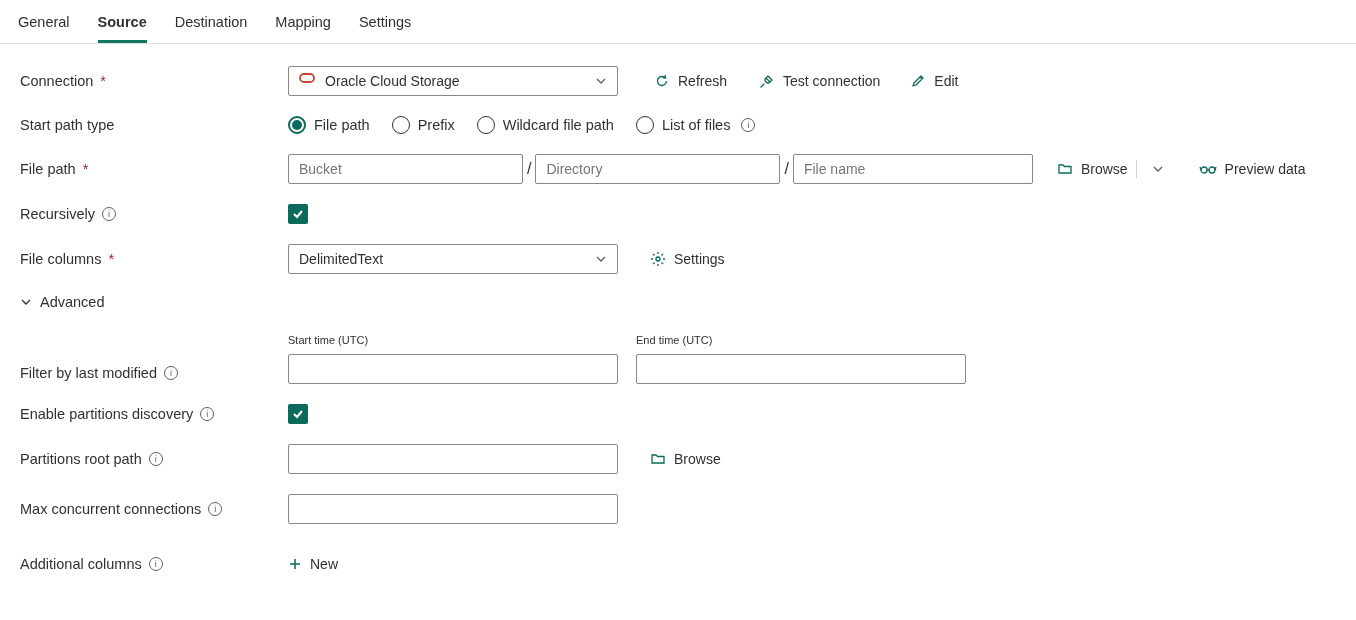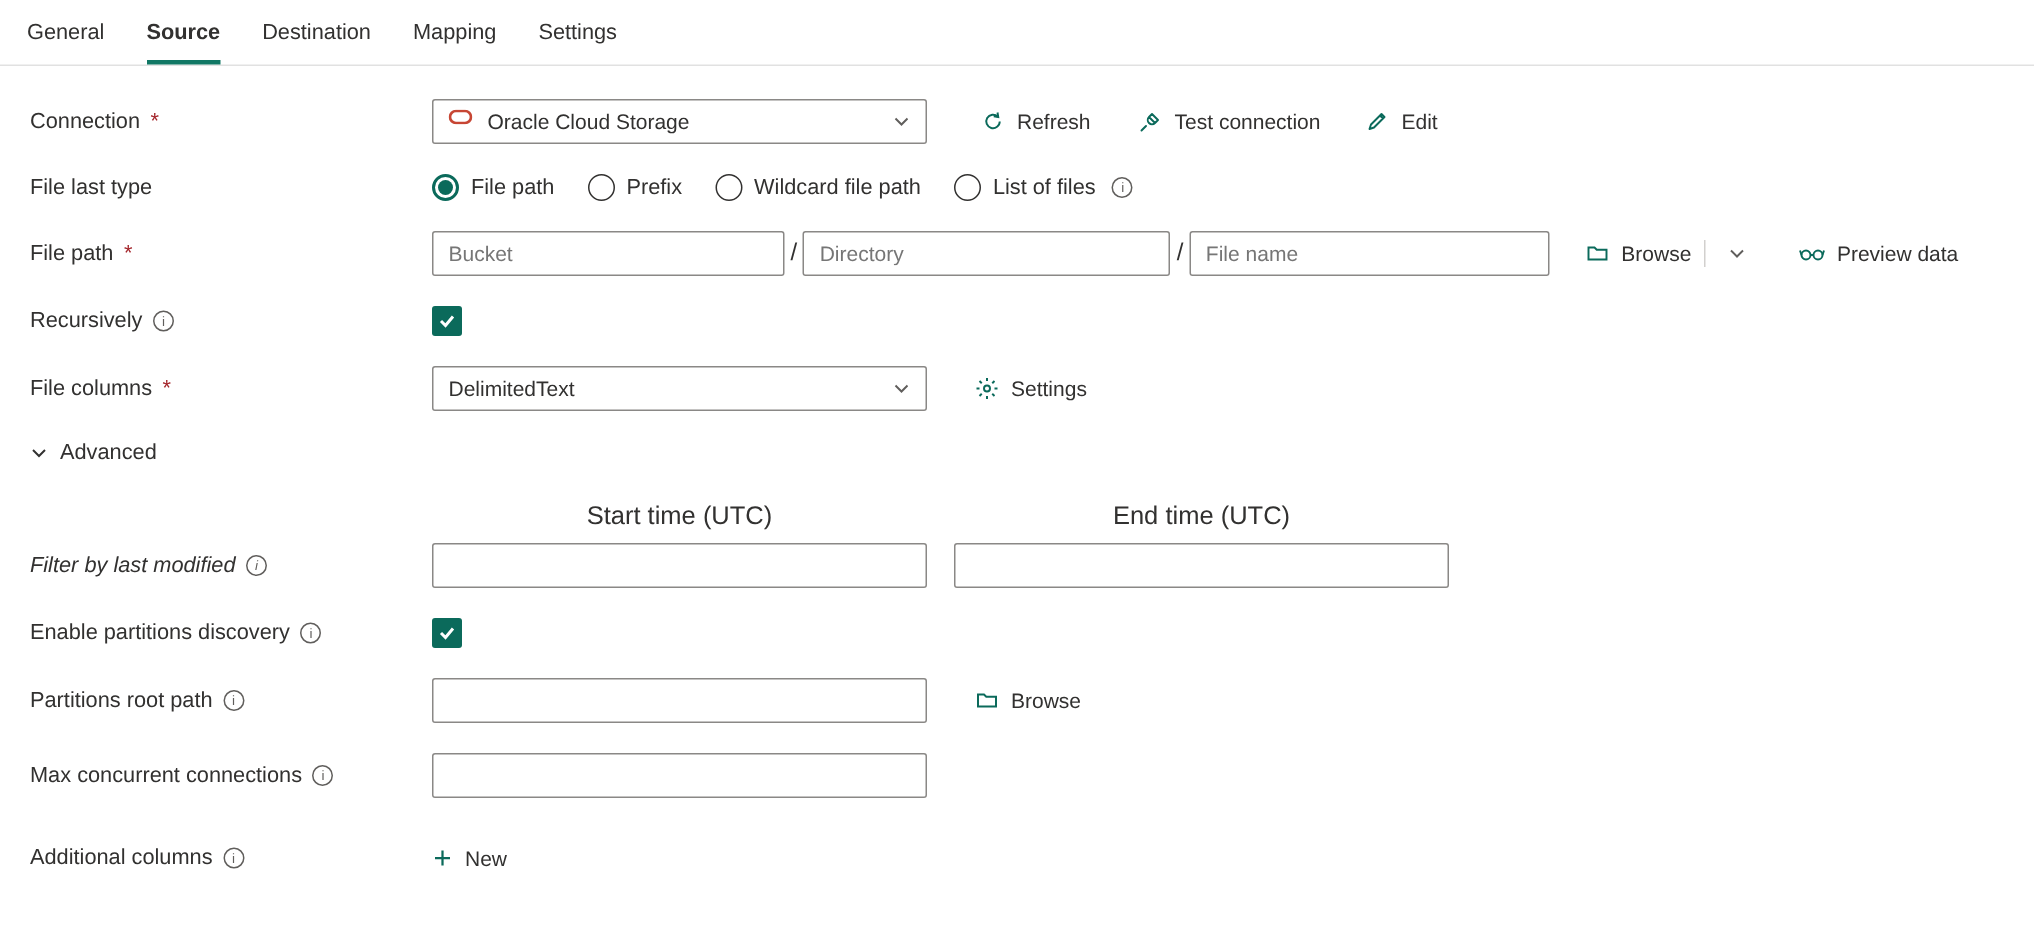--- a/index.html
+++ b/index.html
@@ -138,21 +138,21 @@
       cursor: pointer;
       font-size: 14.5px;
       margin-bottom: 24px;
     }
 
     .sub-labels {
       display: flex;
       gap: 18px;
       margin-bottom: 8px;
     }
-    .sub-labels .sub { font-size: 17px; text-align: center; }
+    .sub-labels .sub { font-size: 11px; }
 
     .vdiv {
       width: 1px; height: 18px;
       background: #d2d0ce;
     }
 
     svg { display: block; }
   </style>
 </head>
 <body>
@@ -216,21 +216,21 @@
             </svg>
         </span>
         <span>Edit</span>
       </div>
     </div>
   </div>
 
   
   <div class="row">
     <div class="label-col">
-      <span>File last type</span>
+      <span>Start path type</span>
     </div>
     <div class="control-col radio-group">
       <label class="radio-opt">
         <span class="radio-outer sel">
             <span class="radio-inner"></span>
           </span>
         <span>File path</span>
       </label>
       <label class="radio-opt">
         <span class="radio-outer"></span>
@@ -343,21 +343,21 @@
     <span>
       <svg width="12" height="12" viewBox="0 0 12 12">
           <path d="M2 4 L6 8 L10 4" fill="none" stroke="#323130" stroke-width="1.3"></path>
         </svg>
     </span>
     <span>Advanced</span>
   </div>
 
   
   <div style="display:flex;margin-bottom:20px;">
-    <div class="label-col" style="padding-top:28px;font-style:italic;">
+    <div class="label-col" style="padding-top:28px;">
       <span>Filter by last modified</span>
       <span class="info-icon">i</span>
     </div>
     <div>
       <div class="sub-labels">
         <div class="sub" style="width:330px;">Start time (UTC)</div>
         <div class="sub" style="width:330px;">End time (UTC)</div>
       </div>
       <div style="display:flex;gap:18px;">
         <div class="text-input" style="width:330px;">

